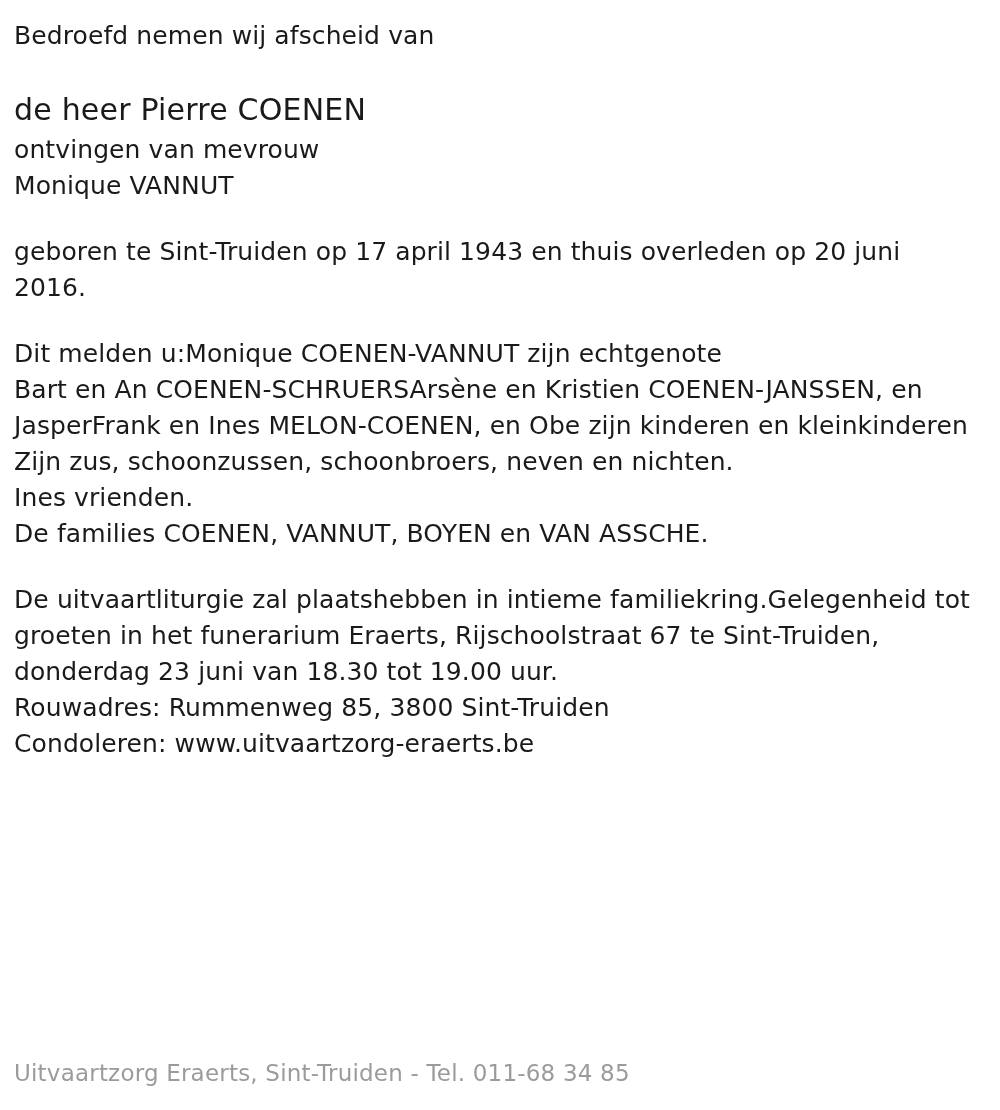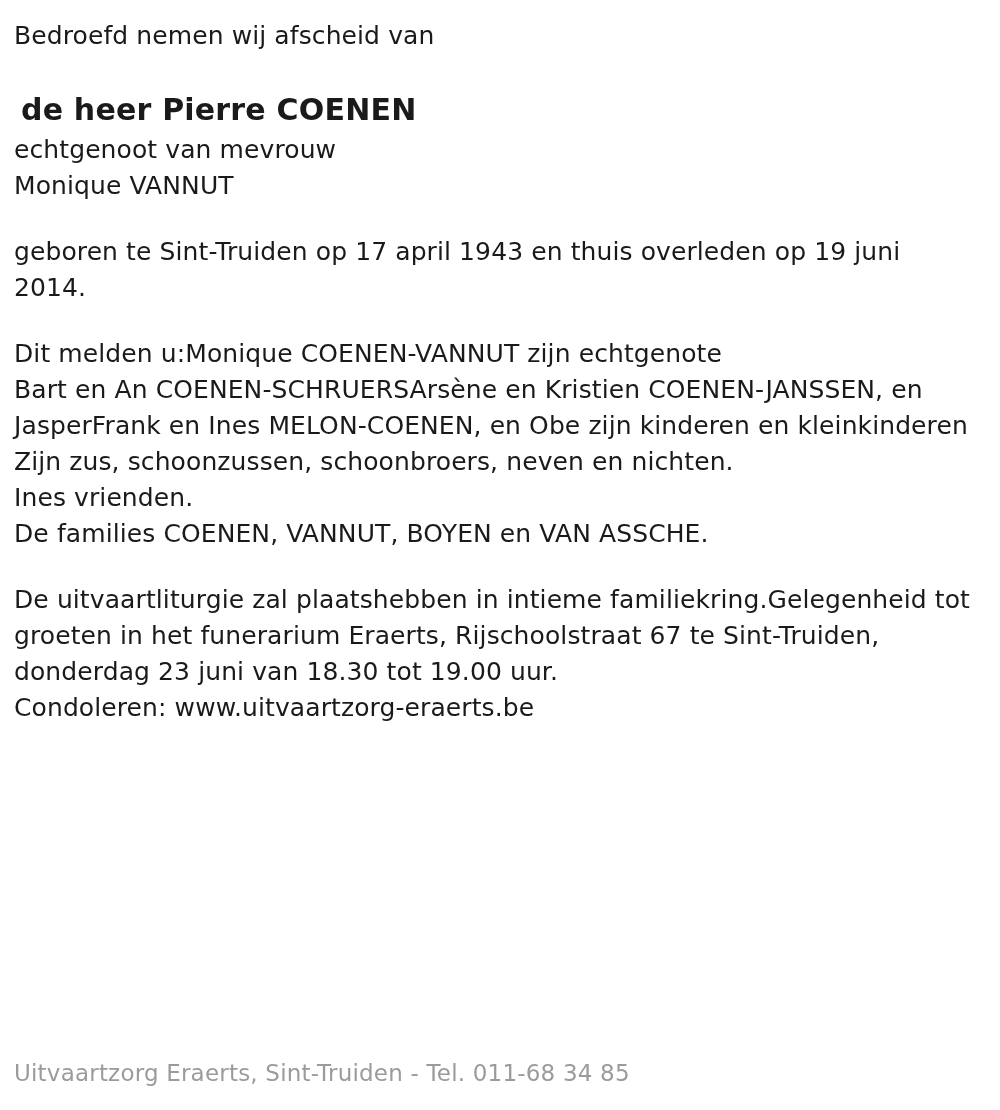--- a/index.html
+++ b/index.html
@@ -24,23 +24,22 @@
   .line {
     font-size: 25px;
     line-height: 36px;
     font-weight: 400;
     letter-spacing: 0.1px;
     white-space: pre-wrap;
   }
   .name {
     font-size: 30px;
     line-height: 44px;
-    font-weight: bold;
+    font-weight: normal;
     letter-spacing: 0.2px;
-    margin-left: 7px;
   }
   .block {
     margin: 0 0 0 0;
   }
   .gap-lg {
     height: 34px;
   }
   .gap-md {
     height: 30px;
   }
@@ -58,38 +57,39 @@
 <body>
 
 <div class="page">
 
   <div class="line block">Bedroefd nemen wij afscheid van</div>
 
   <div class="gap-lg"></div>
 
   <div class="name">de heer Pierre COENEN</div>
 
-  <div class="line">echtgenoot van mevrouw</div>
+  <div class="line">ontvingen van mevrouw</div>
   <div class="line">Monique VANNUT</div>
 
   <div class="gap-md"></div>
 
-  <div class="line">geboren te Sint-Truiden op 17 april 1943 en thuis overleden op 19 juni 2014.</div>
+  <div class="line">geboren te Sint-Truiden op 17 april 1943 en thuis overleden op 20 juni 2016.</div>
 
   <div class="gap-md"></div>
 
   <div class="line">Dit melden u:Monique COENEN-VANNUT zijn echtgenote</div>
   <div class="line">Bart en An COENEN-SCHRUERSArsène en Kristien COENEN-JANSSEN, en JasperFrank en Ines MELON-COENEN, en Obe zijn kinderen en kleinkinderen</div>
   <div class="line">Zijn zus, schoonzussen, schoonbroers, neven en nichten.</div>
   <div class="line">Ines vrienden.</div>
   <div class="line">De families COENEN, VANNUT, BOYEN en VAN ASSCHE.</div>
 
   <div class="gap-md"></div>
 
   <div class="line">De uitvaartliturgie zal plaatshebben in intieme familiekring.Gelegenheid tot groeten in het funerarium Eraerts, Rijschoolstraat 67 te Sint-Truiden, donderdag 23 juni van 18.30 tot 19.00 uur.</div>
+  <div class="line">Rouwadres: Rummenweg 85, 3800 Sint-Truiden</div>
   <div class="line">Condoleren: www.uitvaartzorg-eraerts.be</div>
 
   <div class="gap-md"></div>
 
 
   <div class="footer">Uitvaartzorg Eraerts, Sint-Truiden - Tel. 011-68 34 85</div>
 
 </div>
 
 </body></html>

